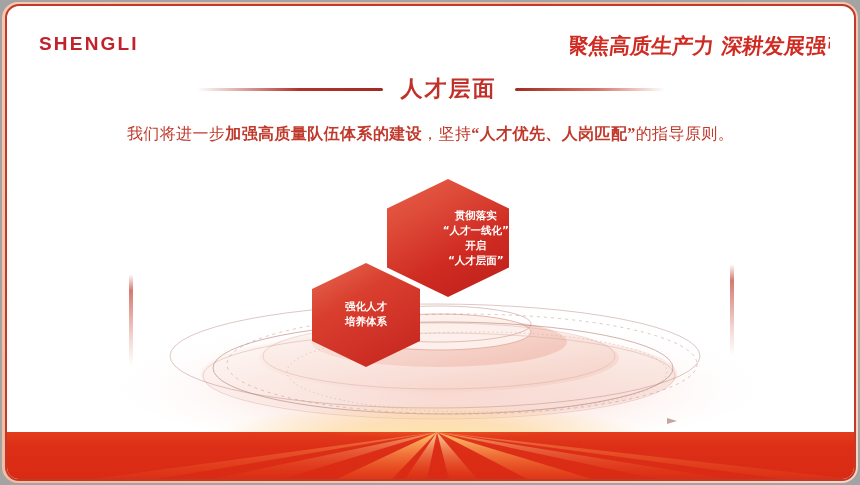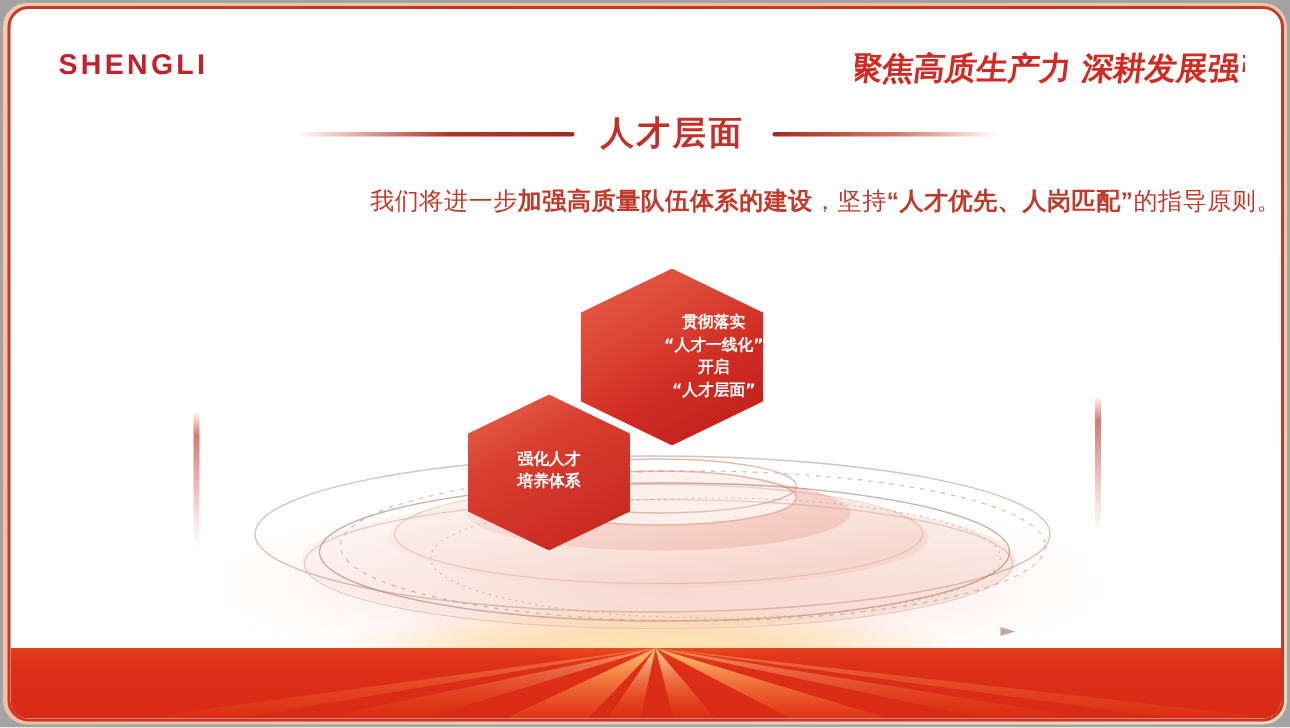--- a/index.html
+++ b/index.html
@@ -90,22 +90,22 @@
     letter-spacing: 2px;
     color: #c2302a;
     white-space: nowrap;
   }
 
   
   .lead {
     position: absolute;
     left: 0; top: 118px;
     width: 100%;
-    text-align: right;
-    font-family: Liberation Sans, sans-serif;
+    text-align: center;
+    font-family: Liberation Serif, serif;
     font-size: 16px;
     color: #c0392b;
     letter-spacing: 0.4px;
     white-space: nowrap;
   }
   .lead b { font-weight: bold; }
 
   
   .tick {
     position: absolute;

